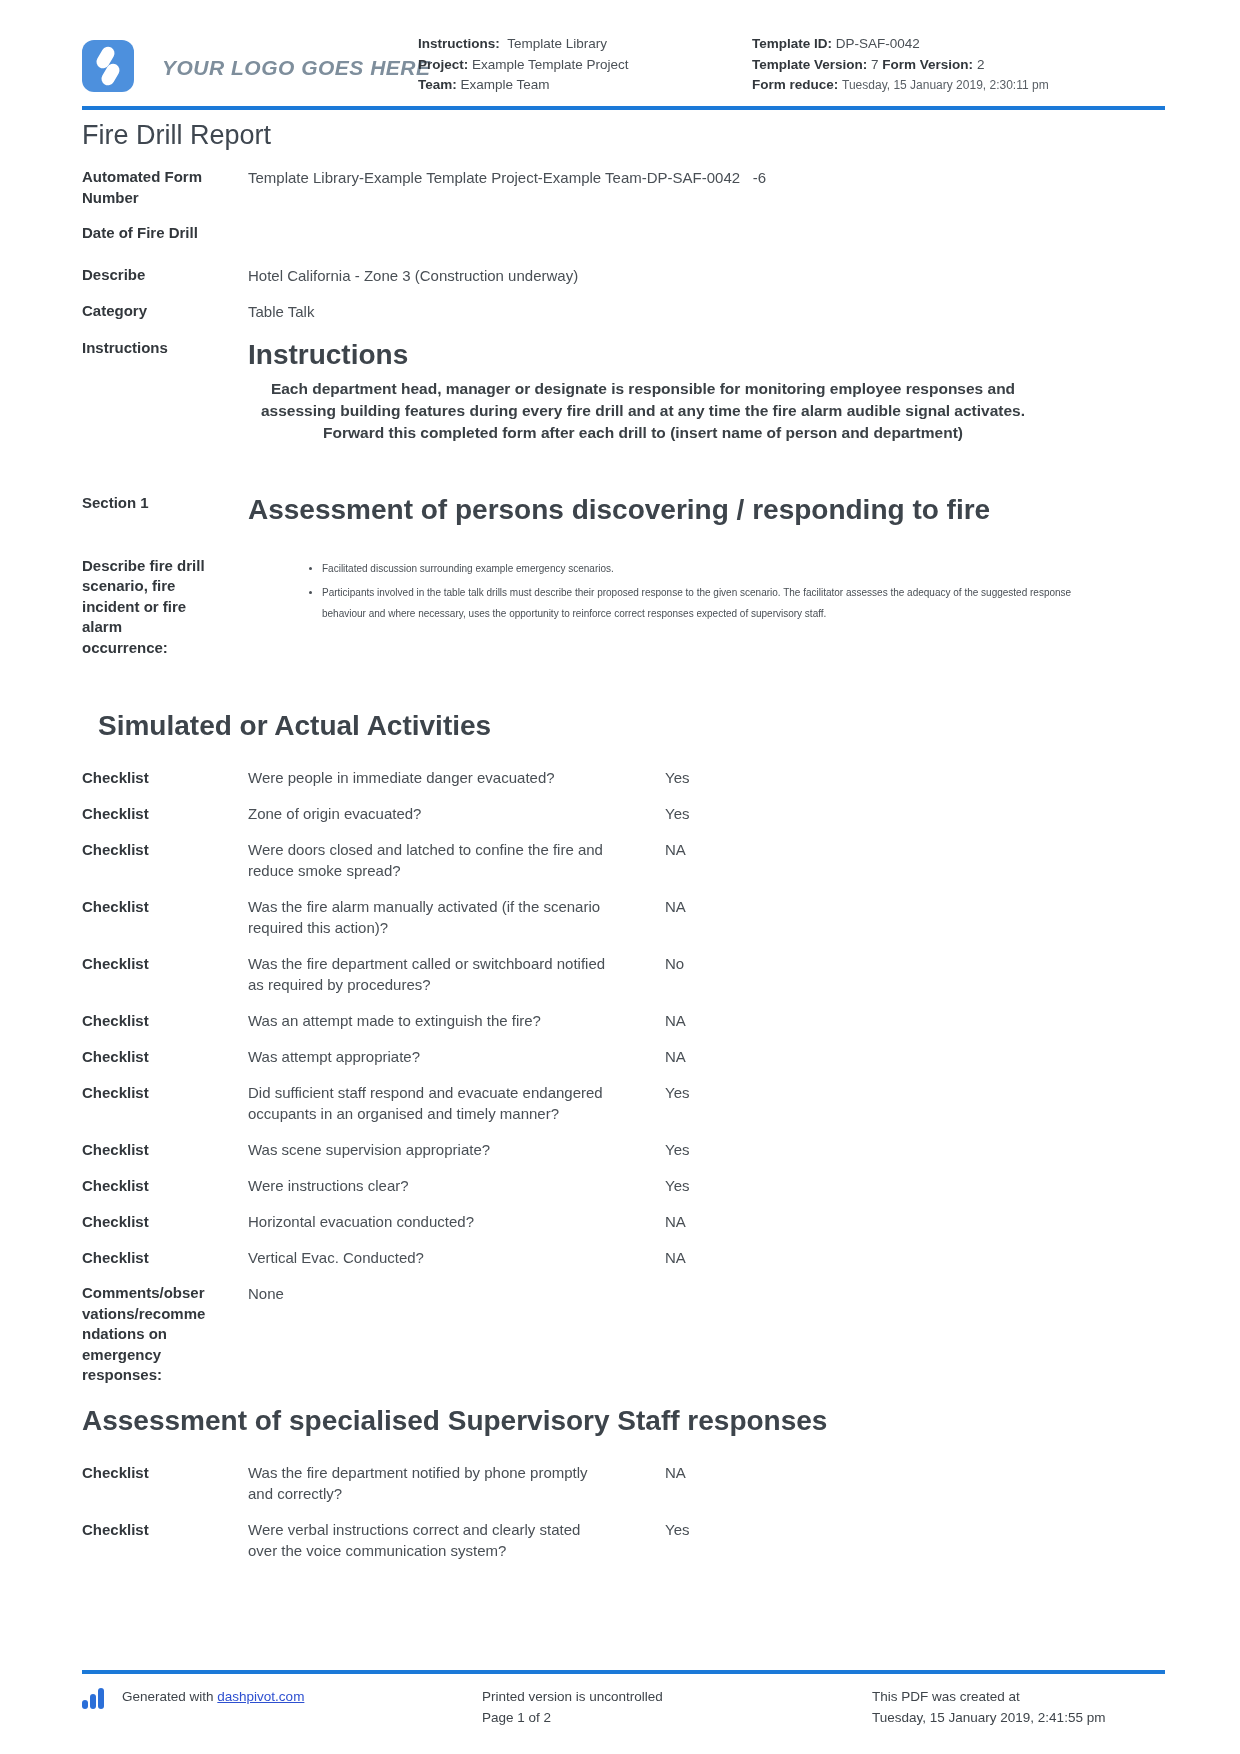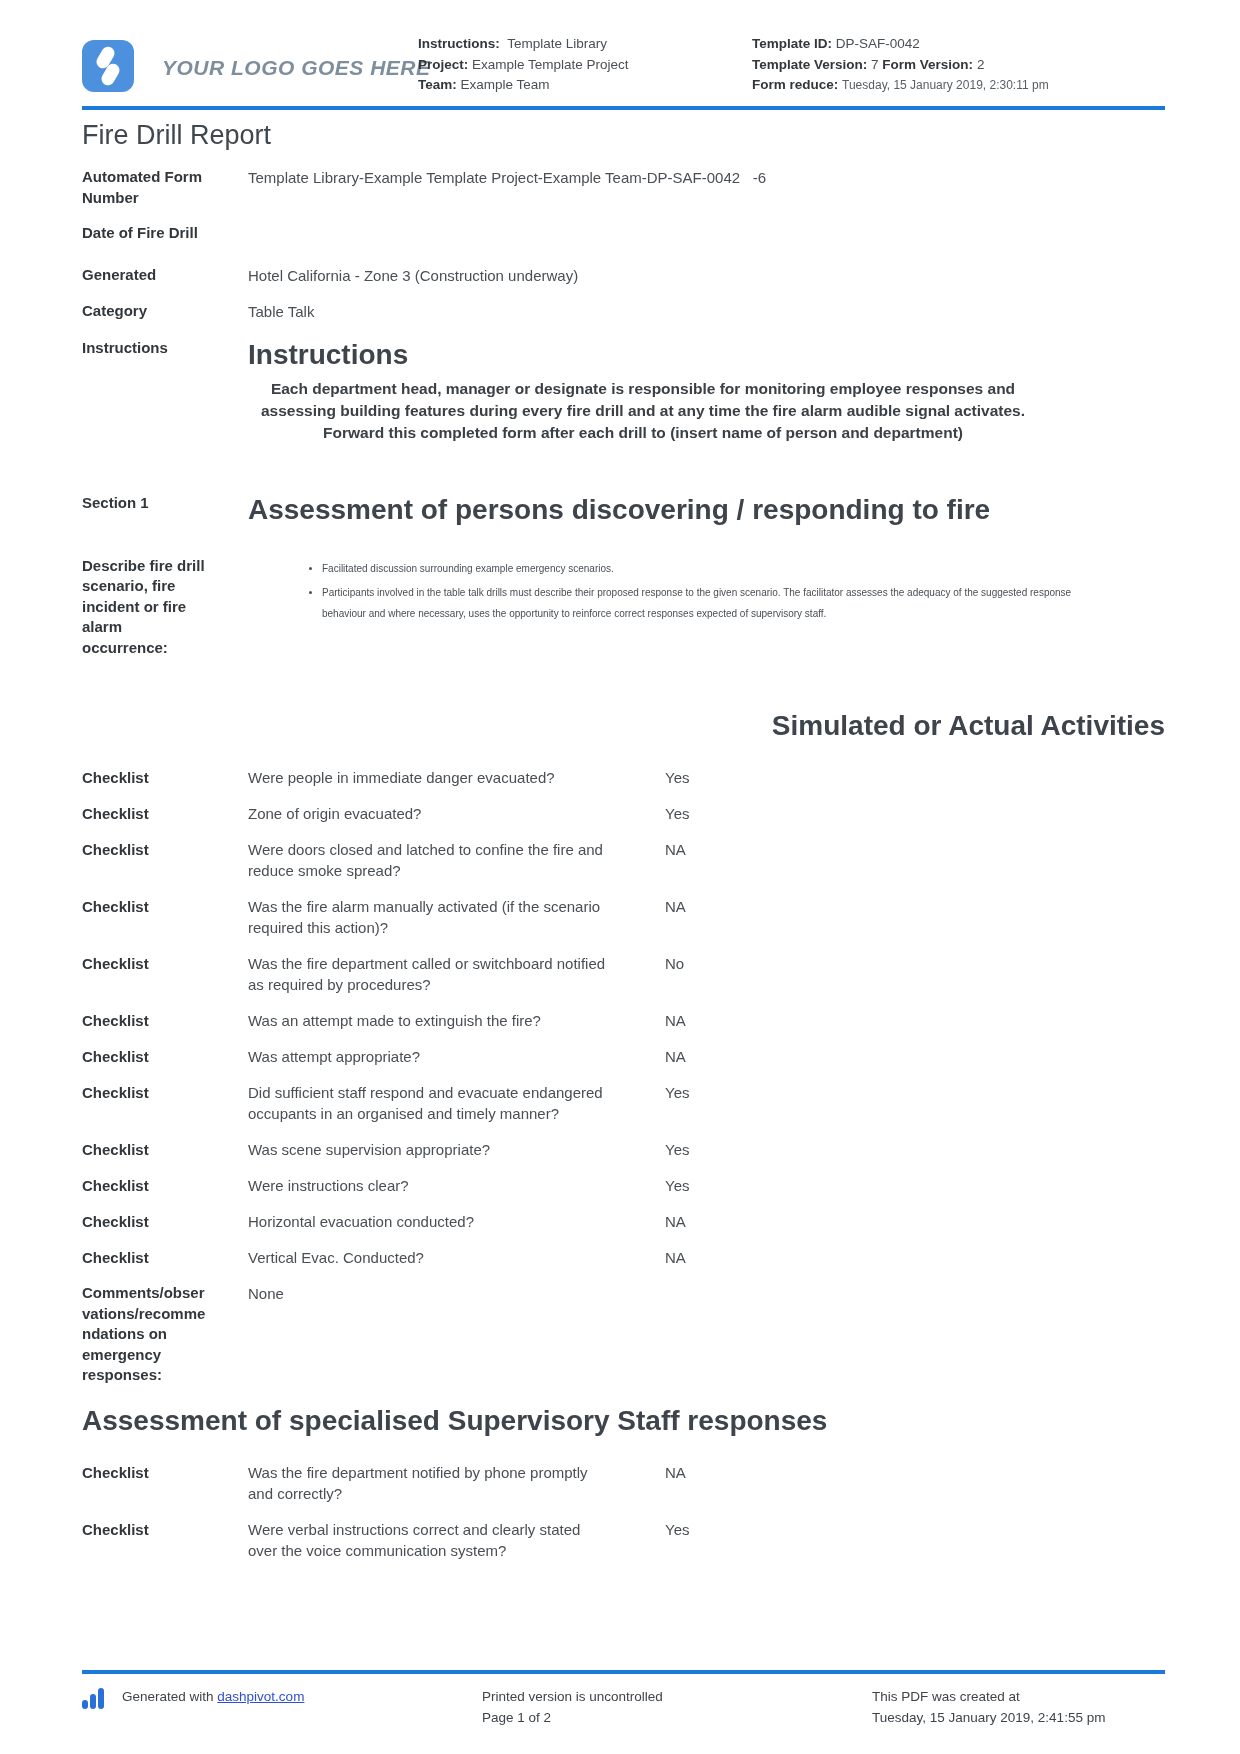--- a/index.html
+++ b/index.html
@@ -31,21 +31,21 @@
   .flabel { font-weight:bold; font-size:15px; line-height:20.5px; color:#32373c; width:124px; overflow-wrap:anywhere; }
   .fval { font-size:15px; line-height:20.5px; color:#494f55; padding-top:1px; }
   .pre { white-space:pre-wrap; }
 
   
   .h-big { font-size:28px; font-weight:bold; color:#3d444b; margin:0; line-height:34px; }
   .instructions-body { font-size:15.5px; font-weight:bold; color:#3a4045; line-height:22px; max-width:790px; margin-top:6px;text-align:center; }
   .section-row { margin-top:34px; }
   .bullets { margin:2px 0 0 0; padding-left:74px; }
   .bullets li { font-size:10px; line-height:21px; color:#494f55; max-width:755px; margin-bottom:3px; }
-  .standalone-h { margin:36px 0 24px 16px;text-align:right; }
+  .standalone-h { margin:36px 0 24px 16px; }
 
   
   .crow { display:grid; grid-template-columns:166px 417px 1fr; margin-bottom:15px; font-size:15px; line-height:21px; }
   .crow .clabel { font-weight:bold; color:#32373c; }
   .crow .question { color:#494f55; max-width:362px; }
   .crow .answer { color:#494f55; }
 
   
   .footer-push { margin-top:auto; }
   .footer-rule { height:4px; background:#1b79d8; }
@@ -111,21 +111,21 @@
   <div class="frow">
     <div class="flabel">Automated Form Number</div>
     <div class="fval pre">Template Library-Example Template Project-Example Team-DP-SAF-0042   -6</div>
   </div>
 
   <div class="frow">
     <div class="flabel">Date of Fire Drill</div>
   </div>
 
   <div class="frow" style="margin-top:6px">
-    <div class="flabel">Generated</div>
+    <div class="flabel">Describe</div>
     <div class="fval">Hotel California - Zone 3 (Construction underway)</div>
   </div>
 
   <div class="frow">
     <div class="flabel">Category</div>
     <div class="fval">Table Talk</div>
   </div>
 
   <div class="frow">
     <div class="flabel">Instructions</div>

